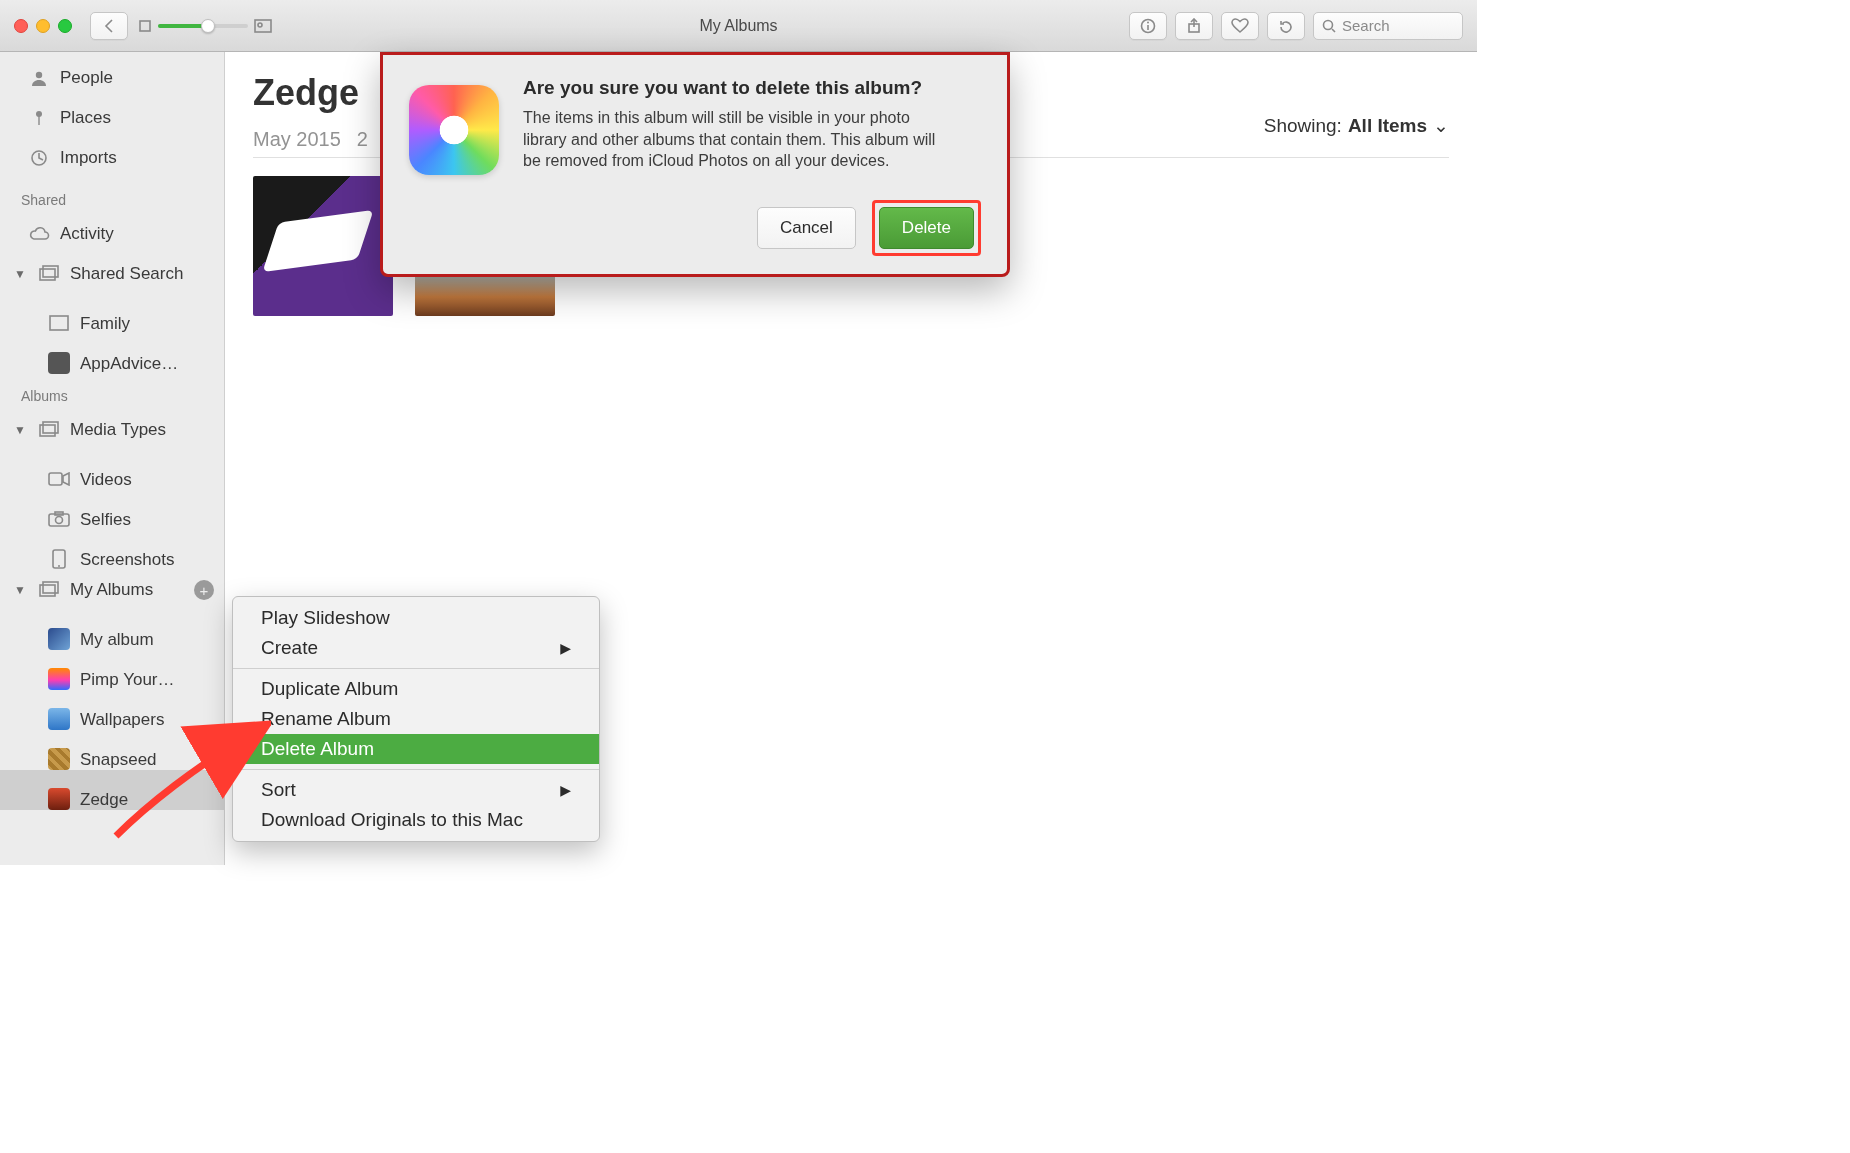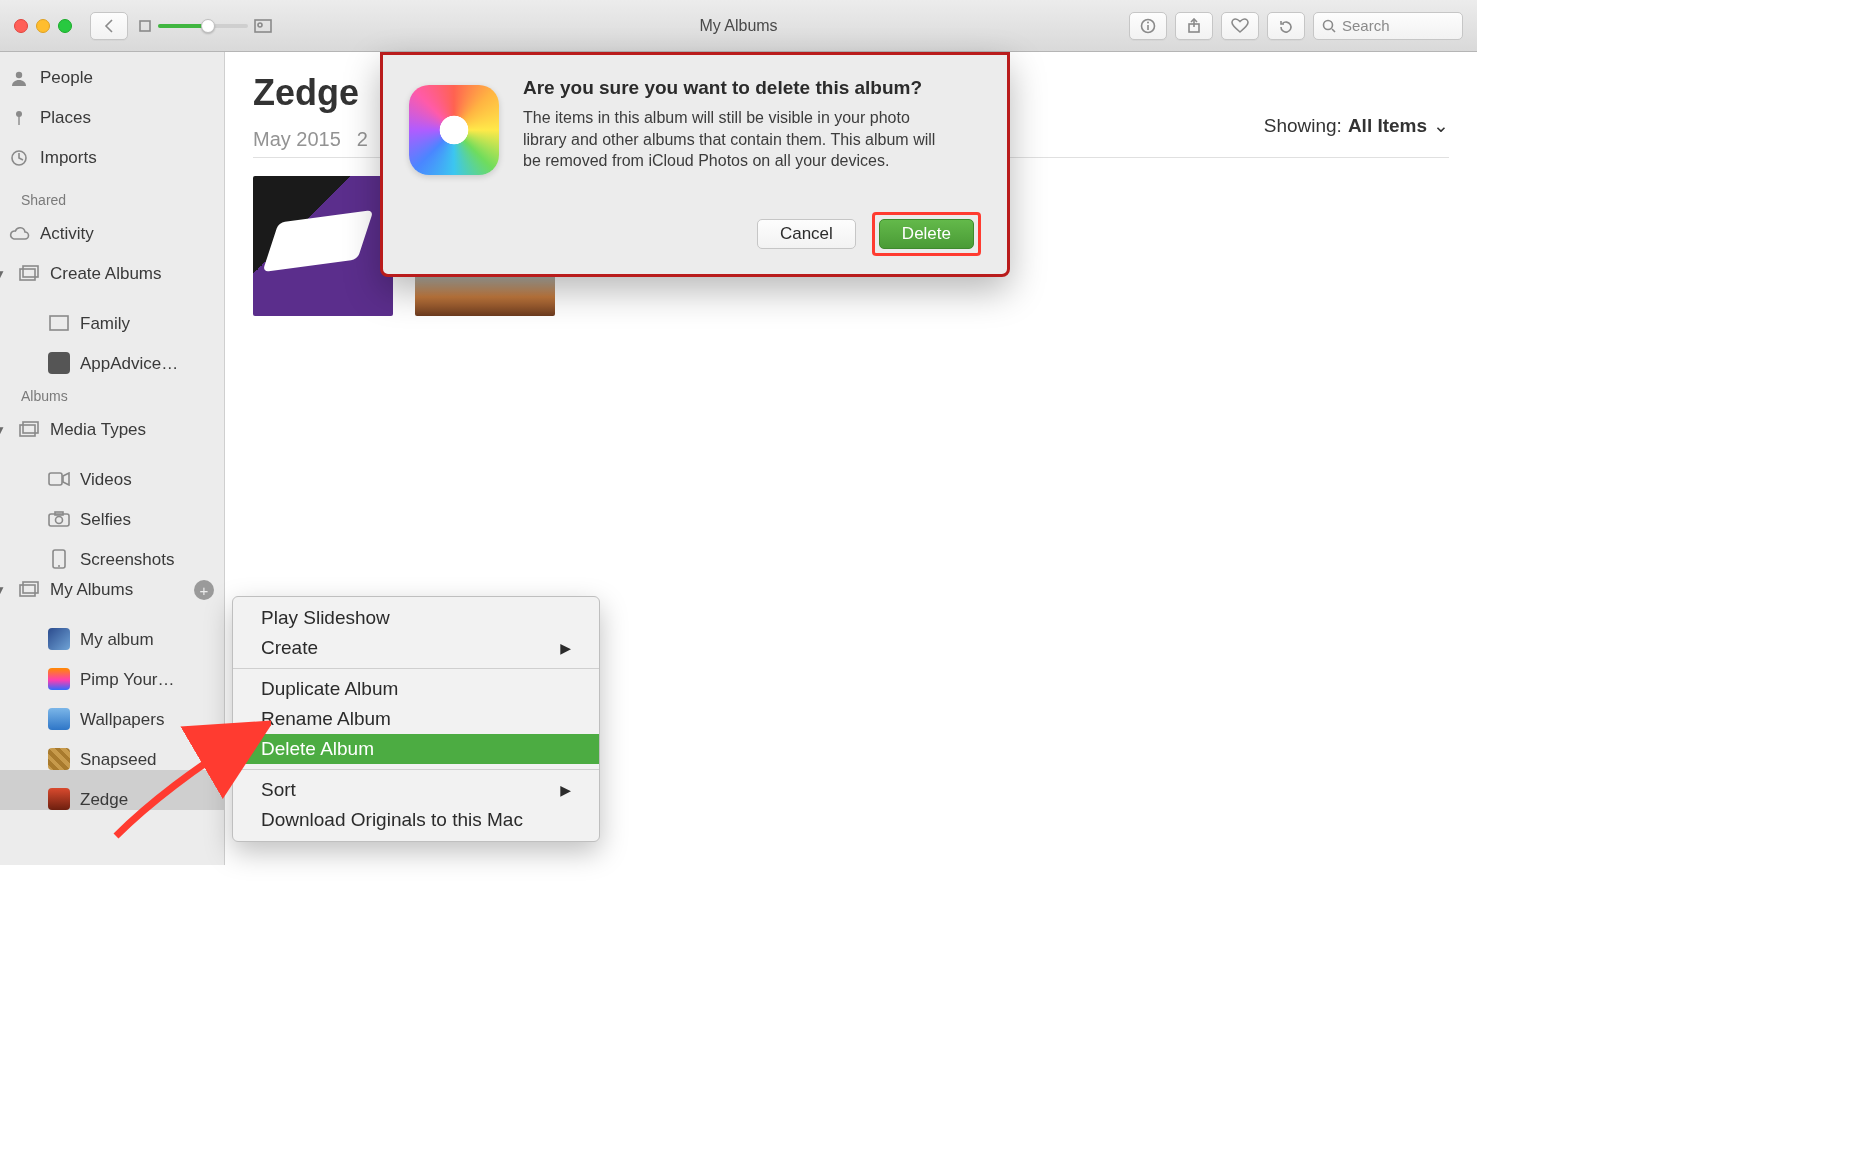--- a/index.html
+++ b/index.html
@@ -46,21 +46,21 @@
   display:flex; align-items:center; padding:0 8px; color:#8a8a8a; font-size:15px;
 }
 .search-field svg { margin-right:6px; }
 
 
 .body { display:flex; height: calc(865px - 52px); }
 .sidebar {
   width: 225px; background:#ececec; border-right:1px solid #cfcfcf;
   padding-top:6px; font-size:17px; color:#3a3a3a; overflow:hidden;
 }
-.sb-row { display:flex; align-items:center; height:40px; padding:0 10px 0 8px; gap:10px; }
+.sb-row { display:flex; align-items:center; height:40px; padding:0 10px 0 28px; gap:10px; }
 .sb-row.indent { padding-left:48px;align-items:flex-end; }
 .sb-row.selected { background:#cfcfcf; }
 .sb-row .chev { width:12px; color:#6b6b6b; margin-left:-14px; margin-right:2px; font-size:12px; }
 .sb-header { font-size:14px; color:#7a7a7a; padding:14px 21px 6px; }
 .sb-icon { width:22px; height:22px; display:inline-flex; align-items:center; justify-content:center; color:#8a8a8a; flex:none; }
 .sb-thumb { width:22px; height:22px; border-radius:4px; flex:none; }
 .thumb-a { background:linear-gradient(135deg,#2b4b8d,#6fa3d6); }
 .thumb-c { background:linear-gradient(#ff8a00,#ff3db0 55%,#2e6bff); }
 .thumb-d { background:linear-gradient(#7bb6e8,#2e76c7); }
 .thumb-e { background:repeating-linear-gradient(45deg,#c79a4b 0 4px,#a87a2d 4px 8px); }
@@ -107,21 +107,21 @@
   background:
     radial-gradient(circle at 50% 50%, #fff 0 22%, transparent 23%),
     conic-gradient(#ff6251,#ffb442,#ffe949,#6fdc5d,#3cc6f0,#4a86ff,#b05cff,#ff5ba8,#ff6251);
   box-shadow:0 2px 6px rgba(0,0,0,.15);
   flex:none;
 }
 .sheet-text h3 { font-size:19px; font-weight:700; color:#2b2b2b; margin-bottom:8px;}
 .sheet-text p  { font-size:16px; color:#3c3c3c; line-height:1.35; max-width:430px;}
 .sheet-buttons { position:absolute; right:26px; bottom:18px; display:flex; gap:16px; align-items:center;}
 .btn {
-  height:30px; padding:0 22px; border-radius:5px; font-size:17px;
+  height:42px; padding:0 22px; border-radius:5px; font-size:17px;
   display:inline-flex; align-items:center; justify-content:center;
 }
 .btn-cancel { background:linear-gradient(#fdfdfd,#f2f2f2); border:1px solid #c6c6c6; color:#2b2b2b;}
 .btn-delete { background:linear-gradient(#63b94a,#4a9b36); border:1px solid #3e8a2d; color:#fff; font-weight:500;}
 .delete-hilite { border:3px solid #ff3b30; padding:4px; border-radius:4px; }
 
 
 .annot-arrow {
   position:absolute; left:106px; top:716px; width:165px; height:130px; pointer-events:none;
 }
@@ -240,21 +240,21 @@
       <span class="ellips">Activity</span>
     </div>
     <div class="sb-row">
       <span class="chev">▼</span>
       <span class="sb-icon">
           <svg width="22" height="18" viewBox="0 0 22 18">
             <rect class="ic" x="2" y="4" width="15" height="11"></rect>
             <rect class="ic" x="5" y="1" width="15" height="11"></rect>
           </svg>
         </span>
-      <span class="ellips">Create Albums</span>
+      <span class="ellips">Shared Search</span>
     </div>
     <div class="sb-row indent">
       <span class="sb-icon">
           <svg width="20" height="16" viewBox="0 0 20 16">
             <rect class="ic" x="1" y="1" width="18" height="14"></rect>
           </svg>
         </span>
       <span class="ellips">Family</span>
     </div>
     <div class="sb-row indent">

